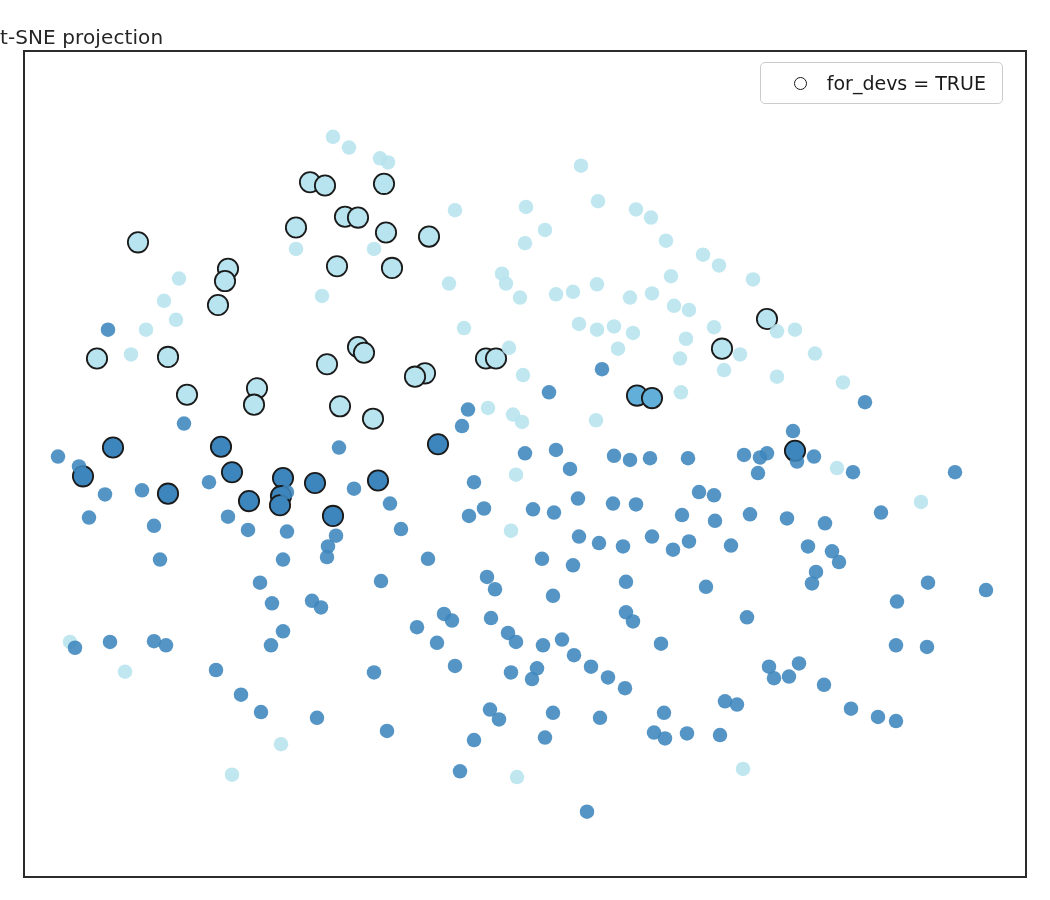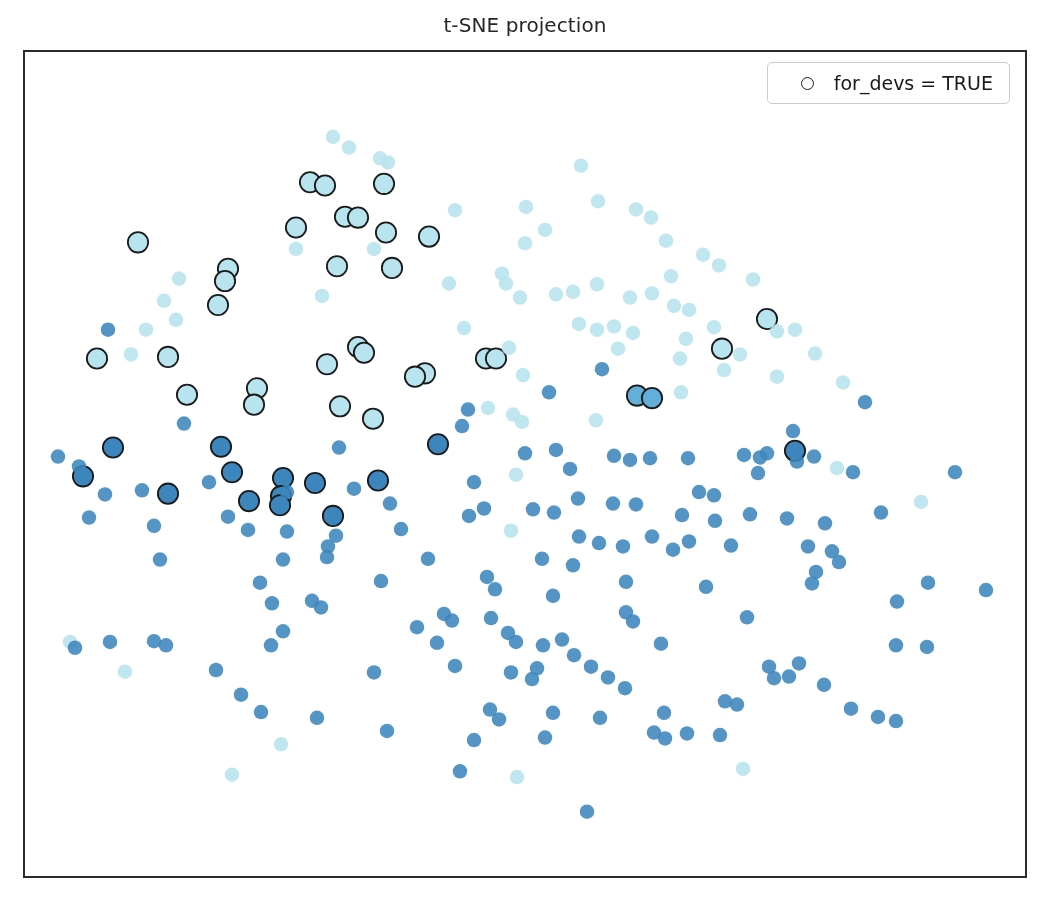--- a/index.html
+++ b/index.html
@@ -15,23 +15,23 @@
   }
   #figure {
     position: relative;
     width: 1050px;
     height: 900px;
     background: #ffffff;
   }
   #chart-title {
     position: absolute;
     left: 0;
-    top: 13px;
+    top: 25px;
     width: 1050px;
-    text-align: center;
+    text-align: left;
     font-size: 20px;
     color: #262626;
     letter-spacing: 0.1px;
     white-space: nowrap;
   }
   #plot-frame {
     position: absolute;
     left: 23px;
     top: 50px;
     width: 1004px;
@@ -48,21 +48,21 @@
     height: 100%;
     overflow: hidden;
   }
   #points-svg {
     position: absolute;
     left: 0;
     top: 0;
   }
   #legend-box {
     position: absolute;
-    right: 15px;
+    right: 22px;
     top: 10px;
     display: flex;
     align-items: center;
     background: #ffffff;
     border: 1.4px solid #cccccc;
     border-radius: 5px;
     padding: 8px 16px 8px 14px;
     box-sizing: border-box;
     height: 42px;
   }

